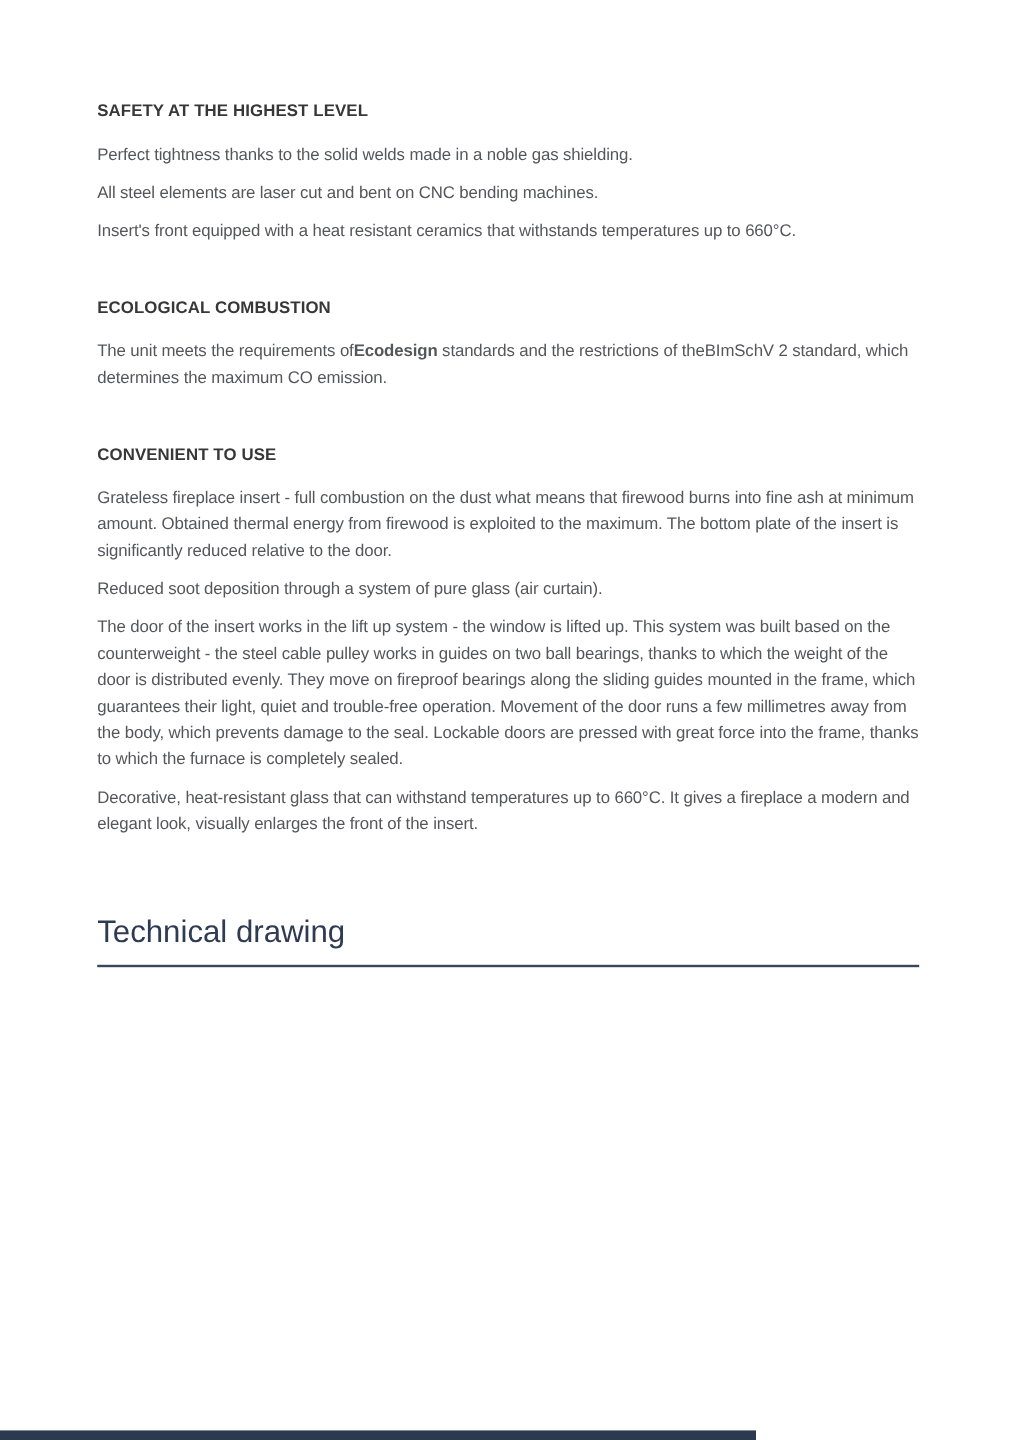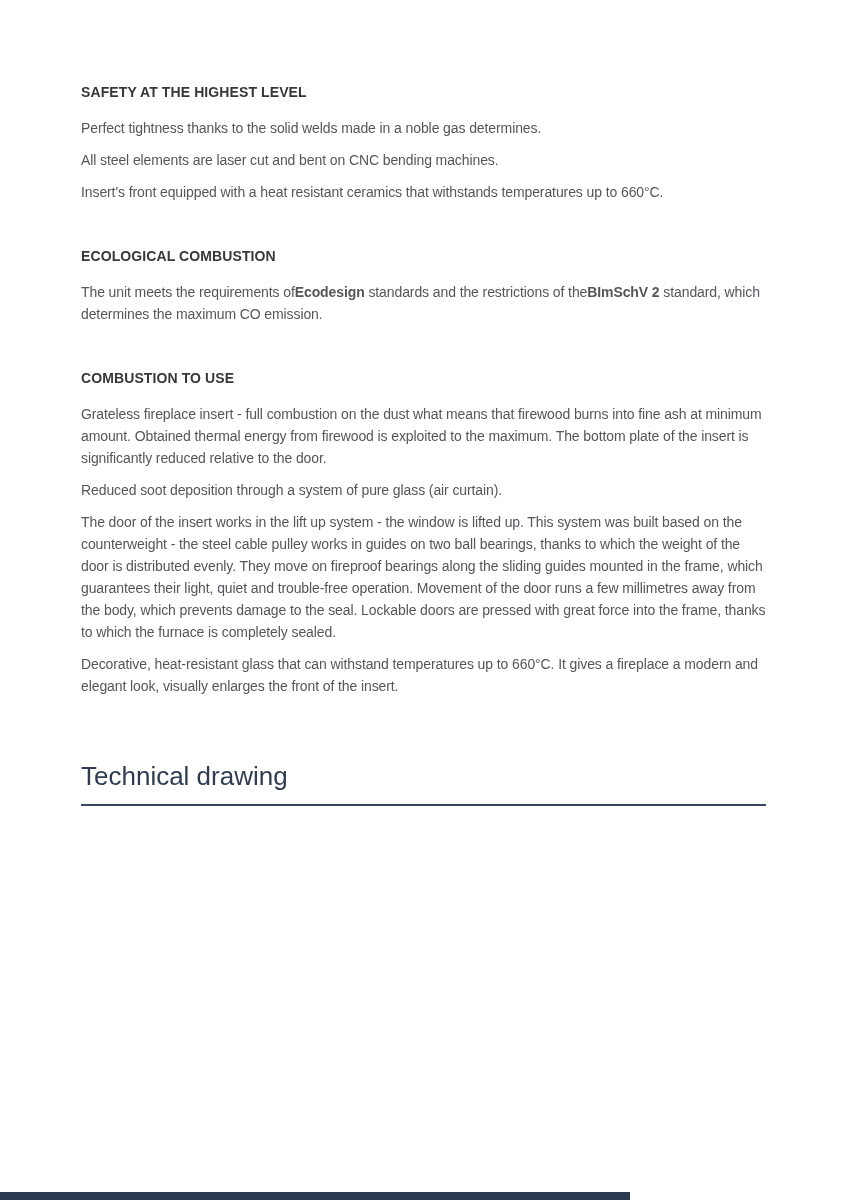--- a/index.html
+++ b/index.html
@@ -70,32 +70,32 @@
   }
 </style>
 </head>
 <body>
 
 <div class="page">
   <div class="content">
 
     <section>
       <h3 class="section-heading">SAFETY AT THE HIGHEST LEVEL</h3>
-      <p class="paragraph">Perfect tightness thanks to the solid welds made in a noble gas determines.</p>
+      <p class="paragraph">Perfect tightness thanks to the solid welds made in a noble gas shielding.</p>
       <p class="paragraph">All steel elements are laser cut and bent on CNC bending machines.</p>
       <p class="paragraph">Insert's front equipped with a heat resistant ceramics that withstands temperatures up to 660°C.</p>
     </section>
 
     <section>
       <h3 class="section-heading">ECOLOGICAL COMBUSTION</h3>
-      <p class="paragraph"><span>The unit meets the requirements of</span><span style="font-weight: 700;">Ecodesign</span><span> standards and the restrictions of the</span><span style="font-weight: 700;">BImSchV 2</span><span> standard, which determines the maximum CO emission.</span></p>
+      <p class="paragraph"><span>The unit meets the requirements of</span><span style="font-weight: 700;">Ecodesign</span><span> standards and the restrictions of the</span><span style="font-weight: 400;">BImSchV 2</span><span> standard, which determines the maximum CO emission.</span></p>
     </section>
 
     <section>
-      <h3 class="section-heading">COMBUSTION TO USE</h3>
+      <h3 class="section-heading">CONVENIENT TO USE</h3>
       <p class="paragraph">Grateless fireplace insert - full combustion on the dust what means that firewood burns into fine ash at minimum amount. Obtained thermal energy from firewood is exploited to the maximum. The bottom plate of the insert is significantly reduced relative to the door.</p>
       <p class="paragraph">Reduced soot deposition through a system of pure glass (air curtain).</p>
       <p class="paragraph">The door of the insert works in the lift up system - the window is lifted up. This system was built based on the counterweight - the steel cable pulley works in guides on two ball bearings, thanks to which the weight of the door is distributed evenly. They move on fireproof bearings along the sliding guides mounted in the frame, which guarantees their light, quiet and trouble-free operation. Movement of the door runs a few millimetres away from the body, which prevents damage to the seal. Lockable doors are pressed with great force into the frame, thanks to which the furnace is completely sealed.</p>
     </section>
 
     <section>
       <p class="paragraph">Decorative, heat-resistant glass that can withstand temperatures up to 660°C. It gives a fireplace a modern and elegant look, visually enlarges the front of the insert.</p>
     </section>
 
     <div class="big-heading-wrap">

